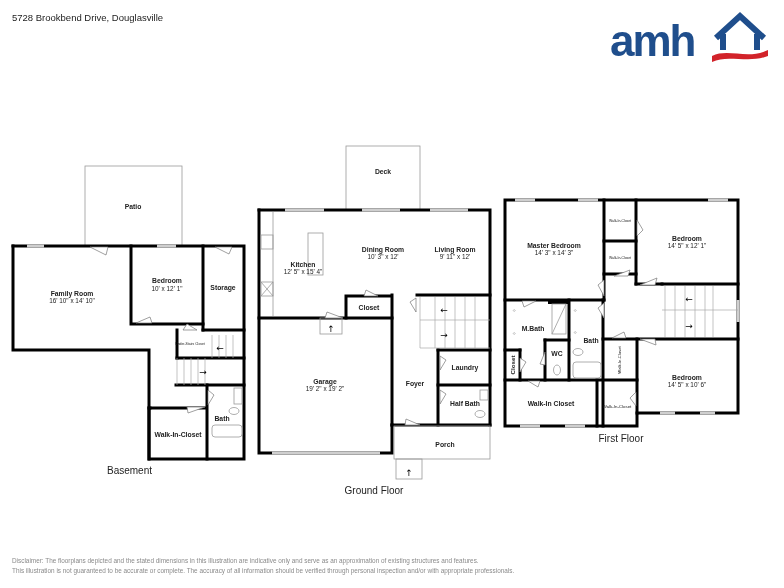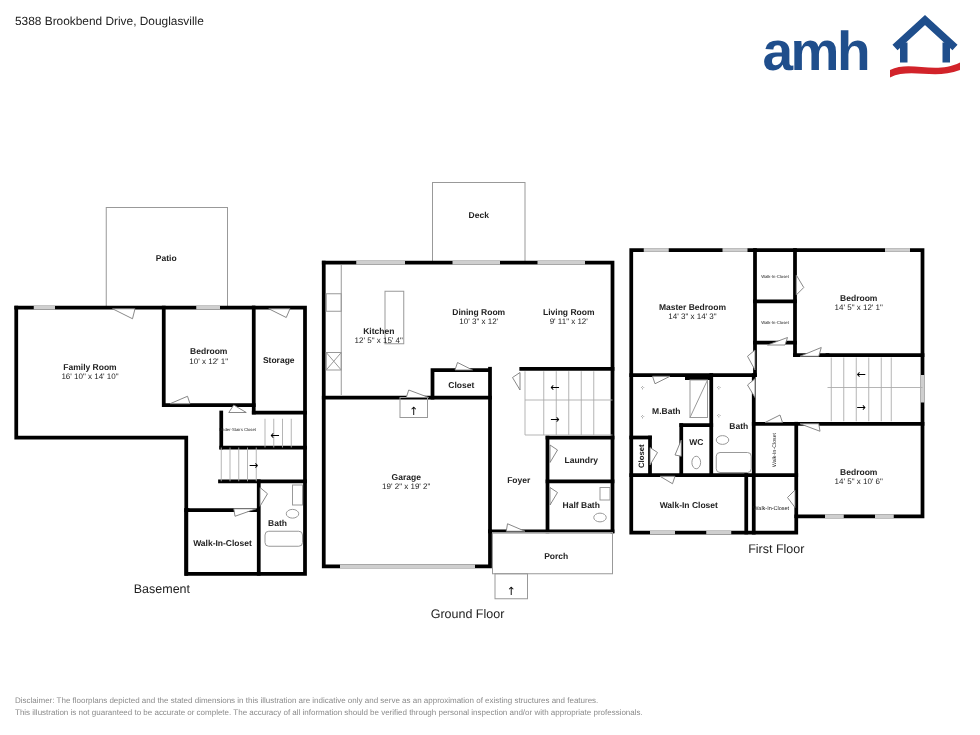--- a/index.html
+++ b/index.html
@@ -15,21 +15,21 @@
   .room-mid { font-family:"Liberation Sans", sans-serif; font-size:6.2px; font-weight:bold; fill:#222; text-anchor:middle; }
   .wall { stroke:#000; stroke-width:3; fill:none; stroke-linecap:square; }
   .thin { stroke:#999; stroke-width:0.8; fill:none; }
   .win { stroke:#cfcfcf; stroke-width:3; }
   .door { stroke:#777; stroke-width:0.7; fill:#fff; }
   .stair { stroke:#aaa; stroke-width:0.7; fill:none; }
 </style>
 </head>
 <body>
 
-<div class="address">5388 Brookbend Drive, Douglasville</div>
+<div class="address">5728 Brookbend Drive, Douglasville</div>
 
 <svg class="logo" viewBox="0 0 164 56" xmlns="http://www.w3.org/2000/svg">
   <text x="2" y="46" font-family="Liberation Sans, sans-serif" font-size="44" font-weight="bold" fill="#1f4e8c" letter-spacing="-2">amh</text>
   <g>
     <polyline points="108,28 132,6 156,28" fill="none" stroke="#1f4e8c" stroke-width="6" stroke-linejoin="miter"></polyline>
     <line x1="115" y1="24" x2="115" y2="40" stroke="#1f4e8c" stroke-width="6"></line>
     <line x1="149" y1="24" x2="149" y2="40" stroke="#1f4e8c" stroke-width="6"></line>
     <path d="M104,46 C120,38 140,50 160,40 L160,46 C140,54 120,44 104,52 Z" fill="#d2232a"></path>
   </g>
 </svg>

